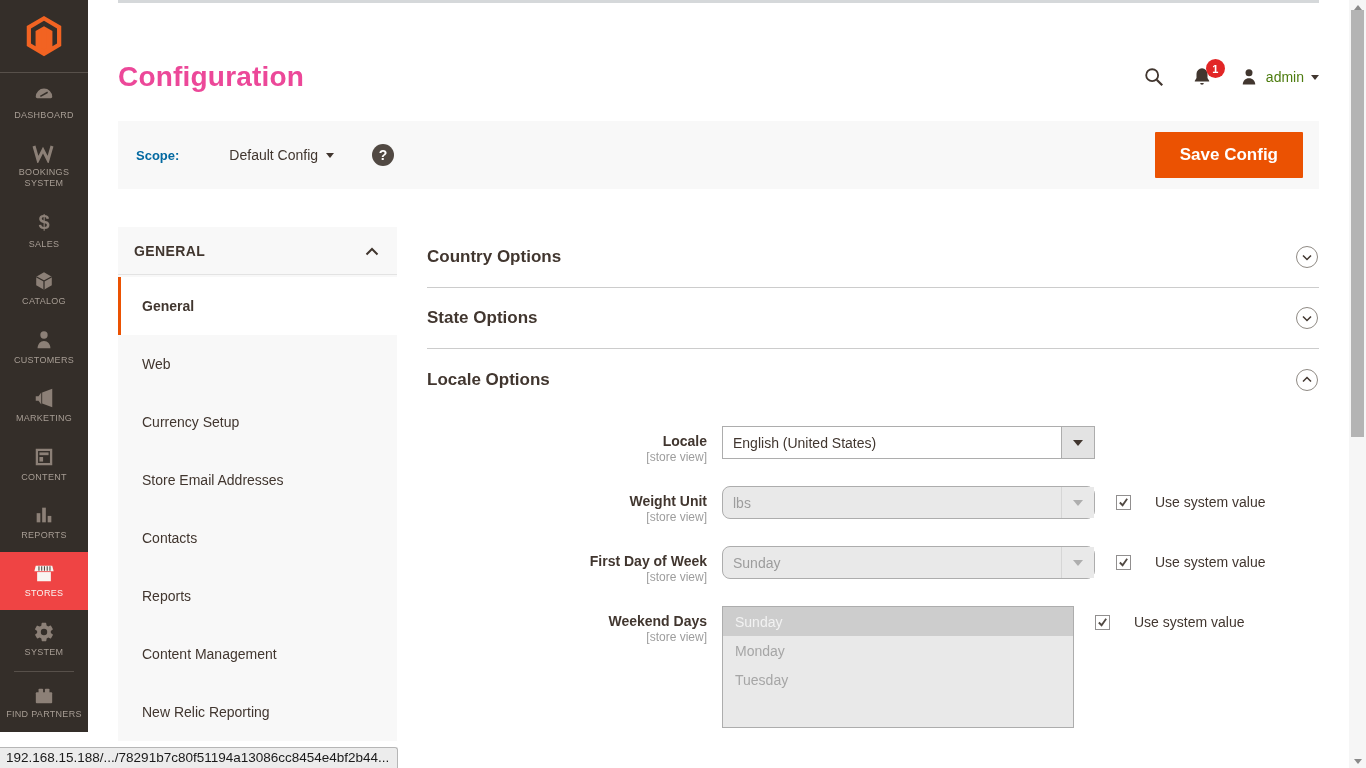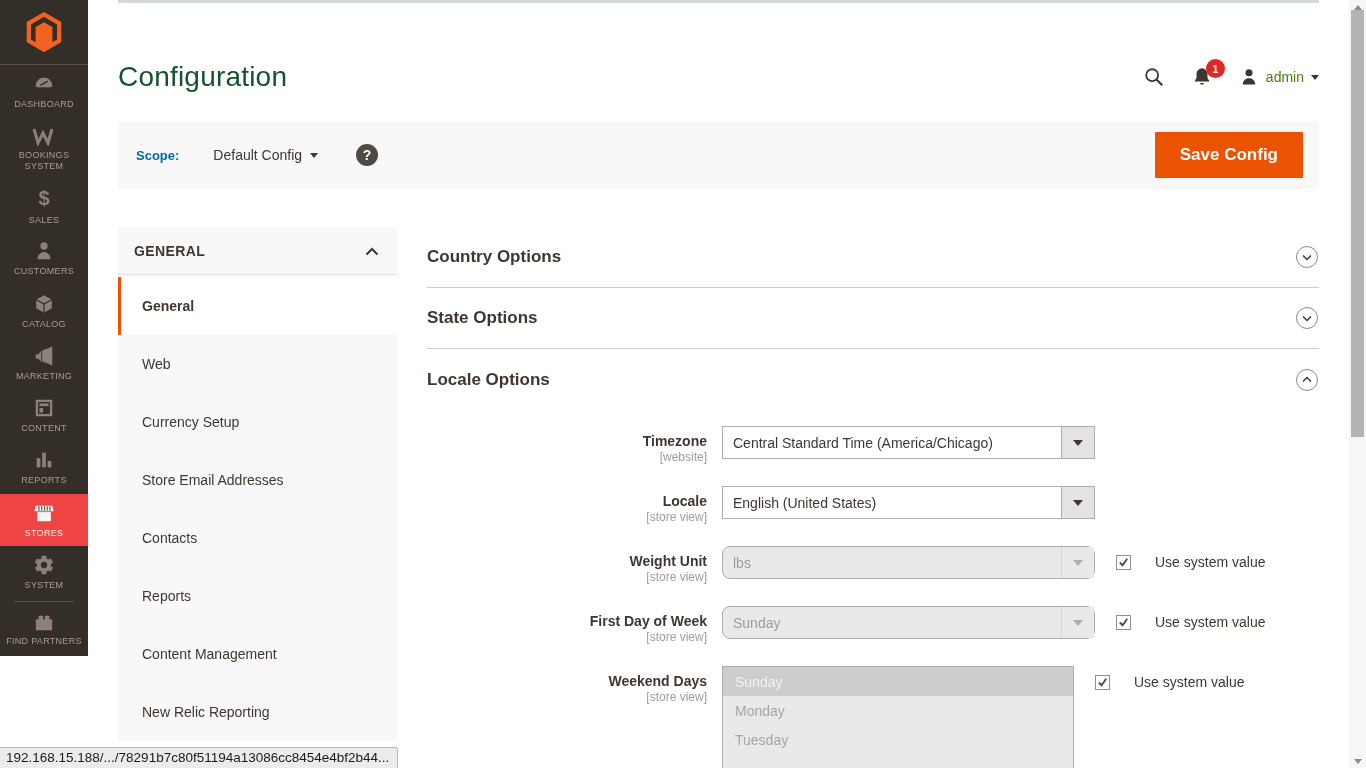--- a/index.html
+++ b/index.html
@@ -4,21 +4,21 @@
 <style>
   * { box-sizing: border-box; margin: 0; padding: 0; }
   html,body { width:1366px; height:768px; overflow:hidden; }
   body {
     font-family:"Liberation Sans","DejaVu Sans",sans-serif;
     background:#fff; color:#41362f; position:relative;
   }
 
   
   .sidebar {
-    position:absolute; left:0; top:0; width:88px; height:656px;
+    position:absolute; left:0; top:0; width:88px; height:732px;
     background:#342e29; z-index:5; display:flex; flex-direction:column; align-items:stretch;
   }
   .logo-wrap { height:76px; display:flex; align-items:center; justify-content:center; border-bottom:1px solid #57504a; }
   .menu-item {
     display:flex; flex-direction:column; align-items:center; justify-content:center;
     height:61px; color:#8c8077; cursor:pointer; text-align:center;
   }
   .menu-item.tall { height:73px; }
   .menu-item .mi-label {
     margin-top:4px; font-size:9px; letter-spacing:.3px; color:#a79d94; line-height:11px;
@@ -31,40 +31,40 @@
   .sb-divider { border-top:1px solid #57504a; margin:2px 14px; }
 
   
   .main {
     position:absolute; left:88px; top:0; right:17px; height:768px;
     background:#fff; padding:0 30px;
   }
   .topline { border-top:3px solid #d5d8da; }
 
   .page-header { display:flex; align-items:center; justify-content:space-between; padding:58px 0 28px 0; }
-  h1.page-title { font-size:28px; font-weight:400; color:#14532d; letter-spacing:.2px; }
+  h1.page-title { font-size:28px; font-weight:700; color:#ec4899; letter-spacing:.2px; }
   .header-actions { display:flex; align-items:center; gap:26px; }
   .icon-btn { position:relative; display:flex; align-items:center; cursor:pointer; color:#41362f; }
   .notif-badge {
     position:absolute; top:-7px; right:-12px; min-width:19px; height:19px; border-radius:10px;
     background:#e22626; color:#fff; font-size:11px; font-weight:bold;
     display:flex; align-items:center; justify-content:center; padding:0 5px;
   }
   .admin-chip { display:flex; align-items:center; gap:7px; cursor:pointer; }
   .admin-name { font-size:14px; color:#4d7c0f; }
   .caret-down { width:0; height:0; border-left:4px solid transparent; border-right:4px solid transparent; border-top:5px solid #41362f; }
 
   
   .scope-bar {
     background:#f8f8f8; height:68px; display:flex; align-items:center; justify-content:space-between;
     padding:0 16px 0 18px; margin-bottom:38px;
   }
   .scope-left { display:flex; align-items:center; gap:10px; }
   .scope-label { font-size:13px; font-weight:bold; color:#0369a1; }
-  .scope-select { display:flex; align-items:center; gap:8px; cursor:pointer; margin-left:24px;text-align:right; }
+  .scope-select { display:flex; align-items:center; gap:8px; cursor:pointer; margin-left:40px;text-align:right; }
   .scope-value { font-size:14px; color:#41362f; }
   .help-circle {
     width:22px; height:22px; border-radius:50%; background:#514943; color:#fff;
     font-size:14px; font-weight:bold; display:flex; align-items:center; justify-content:center;
     margin-left:28px; cursor:pointer;
   }
   .save-btn {
     background:#eb5202; color:#fff; border:none; font-family:inherit;
     font-size:17px; font-weight:bold; padding:13px 25px; cursor:pointer; border-radius:1px;
   }
@@ -168,32 +168,32 @@
 
   <div class="menu-item">
     <svg width="22" height="24" viewBox="0 0 24 24">
       <text x="12" y="19" text-anchor="middle" font-size="22" font-weight="bold" fill="currentColor" font-family="Liberation Sans, DejaVu Sans, sans-serif">$</text>
     </svg>
     <span class="mi-label">SALES</span>
   </div>
 
   <div class="menu-item">
     <svg width="22" height="22" viewBox="0 0 24 24">
+      <path d="M12 2.5l8.5 4.8v9.4L12 21.5l-8.5-4.8V7.3L12 2.5z" fill="currentColor"></path>
+      <path d="M3.5 7.3L12 12l8.5-4.7M12 12v9.5" stroke="#342e29" stroke-width="1.4" fill="none"></path>
+    </svg>
+    <span class="mi-label">CATALOG</span>
+  </div>
+
+  <div class="menu-item">
+    <svg width="22" height="22" viewBox="0 0 24 24">
       <circle cx="12" cy="6.5" r="4" fill="currentColor"></circle>
       <path d="M5 21c0-4.5 3-8 7-8s7 3.5 7 8H5z" fill="currentColor"></path>
     </svg>
     <span class="mi-label">CUSTOMERS</span>
-  </div>
-
-  <div class="menu-item">
-    <svg width="22" height="22" viewBox="0 0 24 24">
-      <path d="M12 2.5l8.5 4.8v9.4L12 21.5l-8.5-4.8V7.3L12 2.5z" fill="currentColor"></path>
-      <path d="M3.5 7.3L12 12l8.5-4.7M12 12v9.5" stroke="#342e29" stroke-width="1.4" fill="none"></path>
-    </svg>
-    <span class="mi-label">CATALOG</span>
   </div>
 
   <div class="menu-item">
     <svg width="22" height="22" viewBox="0 0 24 24">
       <path d="M3 10v5h3l3 4v-13l-3 4H3z" fill="currentColor"></path>
       <path d="M10 6l11-4v20l-11-4V6z" fill="currentColor"></path>
     </svg>
     <span class="mi-label">MARKETING</span>
   </div>
 
@@ -341,34 +341,20 @@
       <div class="section-row expanded">
         <span class="section-title">Locale Options</span>
         <svg width="24" height="24" viewBox="0 0 24 24">
           <circle cx="12" cy="12" r="10.5" fill="none" stroke="#8f8a84" stroke-width="1"></circle>
           <path d="M8 13.5l4-4 4 4" stroke="#41362f" stroke-width="1.5" fill="none"></path>
         </svg>
       </div>
 
       <div class="fieldset">
 
-        <div class="form-row">
-          <div class="f-label">
-            <div class="lbl">Timezone</div>
-            <div class="hint">[website]</div>
-          </div>
-          <div class="f-control">
-            <div class="select-box">
-              <span>Central Standard Time (America/Chicago)</span>
-              <span class="dd-btn">
-                  <span class="dd-caret"></span>
-                </span>
-            </div>
-          </div>
-        </div>
 
         <div class="form-row">
           <div class="f-label">
             <div class="lbl">Locale</div>
             <div class="hint">[store view]</div>
           </div>
           <div class="f-control">
             <div class="select-box">
               <span>English (United States)</span>
               <span class="dd-btn">

